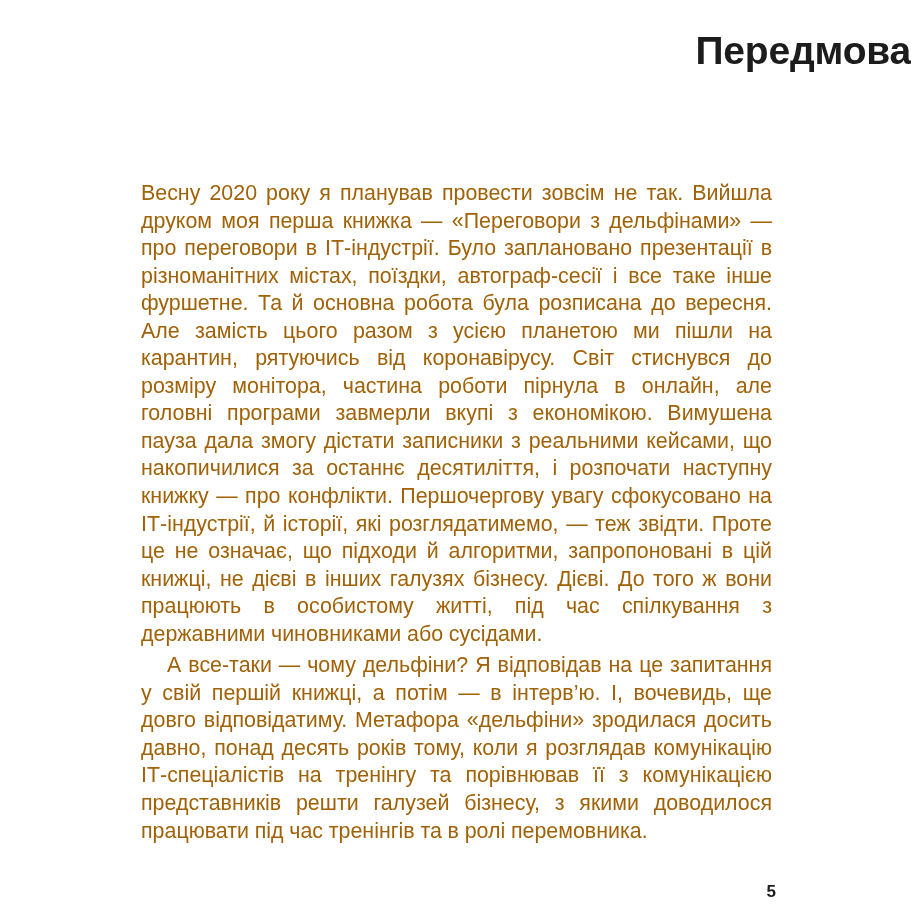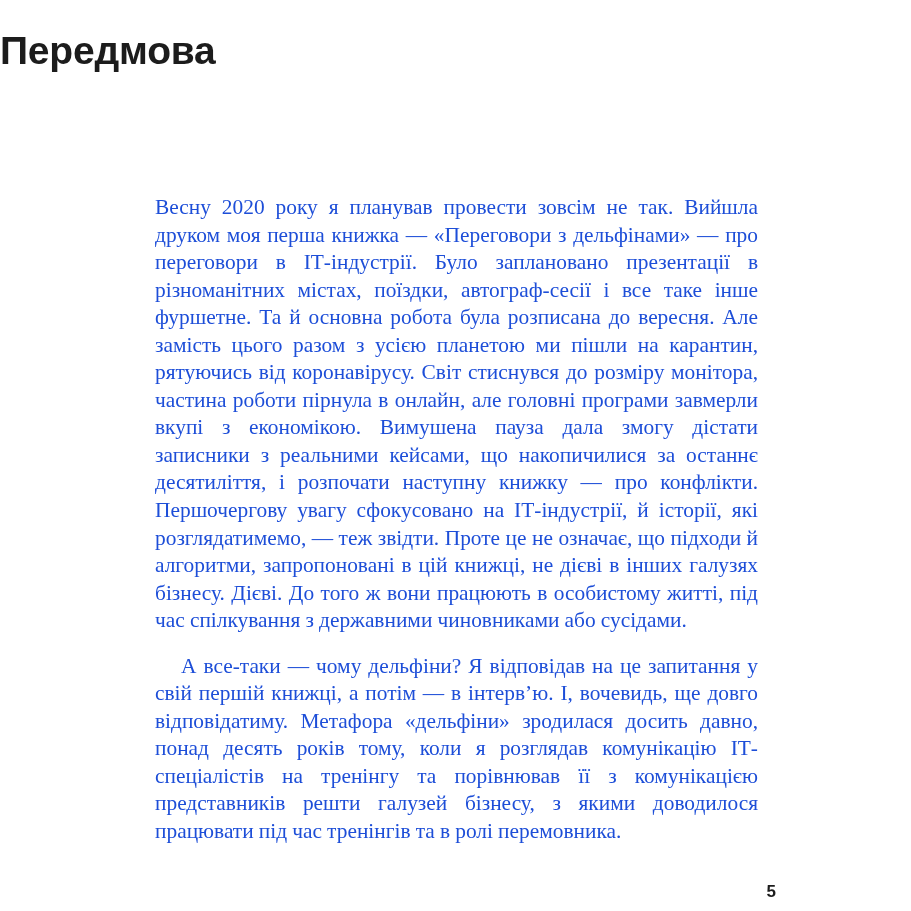--- a/index.html
+++ b/index.html
@@ -22,45 +22,45 @@
     height: 911px;
     box-sizing: border-box;
     background: #ffffff;
   }
 
   .chapter-title {
     position: absolute;
     top: 2px;
     left: 0;
     width: 911px;
-    text-align: left;
+    text-align: right;
     font-family: "Liberation Sans", "DejaVu Sans", sans-serif;
     font-weight: bold;
     font-size: 39px;
     line-height: 46px;
     letter-spacing: -0.2px;
     color: #1c1c1c;
     white-space: nowrap;
   }
 
   .text-block {
     position: absolute;
     top: 176px;
     left: 137px;
     width: 639px;
   }
 
   .body-paragraph {
-    margin: 18px;
-    font-family: Liberation Serif, serif;
+    margin: 4px;
+    font-family: Liberation Sans, sans-serif;
     font-size: 21.4px;
     line-height: 27.55px;
     text-align: justify;
     text-justify: inter-word;
-    color: #1d4ed8;
+    color: #a16207;
     hyphens: manual;
     -webkit-hyphens: manual;
     word-spacing: -0.2px;
   }
 
   .body-paragraph + .body-paragraph {
     text-indent: 26px;
   }
 
   .page-number {

